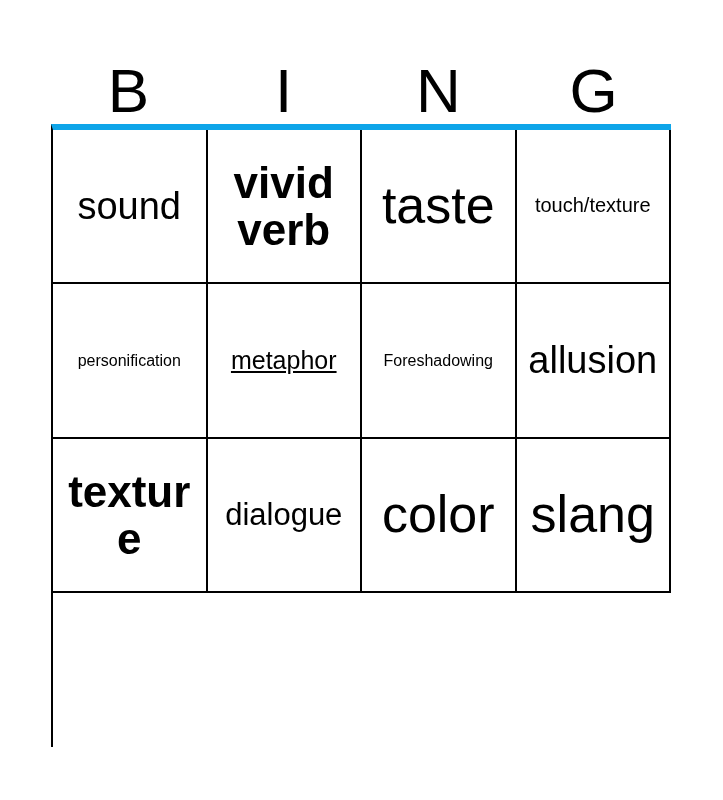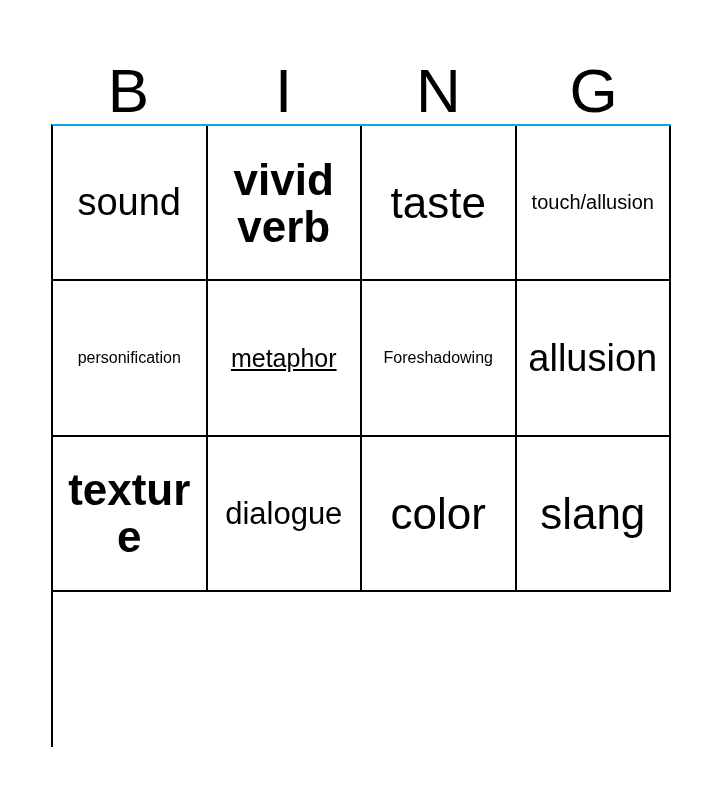--- a/index.html
+++ b/index.html
@@ -47,21 +47,21 @@
   
   #grid {
     position: absolute;
     left: 51px;
     top: 124px;
     width: 620px;
     height: 623px;
     display: grid;
     grid-template-columns: repeat(4, 1fr);
     grid-template-rows: repeat(4, 1fr);
-    border-top: 2px solid #0ea5e9;
+    border-top: 6px solid #0ea5e9;
     border-left: 2px solid #000;
     box-sizing: border-box;
     background: #ffffff;
   }
   .cell {
     border-right: 2px solid #000;
     border-bottom: 2px solid #000;
     box-sizing: border-box;
     display: flex;
     align-items: center;
@@ -74,21 +74,21 @@
     display: block;
     width: 100%;
     text-align: center;
     line-height: 1.07;
     font-weight: 400;
     word-wrap: break-word;
     overflow-wrap: break-word;
     white-space: pre-line;
   }
   
-  .fs-xxl { font-size: 44px; }
+  .fs-xxl { font-size: 52px; }
   .fs-xl  { font-size: 44px; font-weight: bold; }
   .fs-l   { font-size: 38px; }
   .fs-m   { font-size: 31px; }
   .fs-s   { font-size: 25px; text-decoration: underline; }
   .fs-xs  { font-size: 20px; }
   .fs-xxs { font-size: 16px; }
 </style>
 </head>
 <body>
 
@@ -115,21 +115,21 @@
       <span class="cell-text fs-l">sound</span>
     </div>
     <div class="cell">
       <span class="cell-text fs-xl">vivid verb</span>
     </div>
     <div class="cell">
       <span class="cell-text fs-xxl">taste</span>
     </div>
 
     <div class="cell">
-      <span class="cell-text fs-xs">touch/allusion</span>
+      <span class="cell-text fs-xs">touch/texture</span>
     </div>
     <div class="cell">
       <span class="cell-text fs-xxs">personification</span>
     </div>
     <div class="cell">
       <span class="cell-text fs-s">metaphor</span>
     </div>
 
     <div class="cell">
       <span class="cell-text fs-xxs">Foreshadowing</span>

